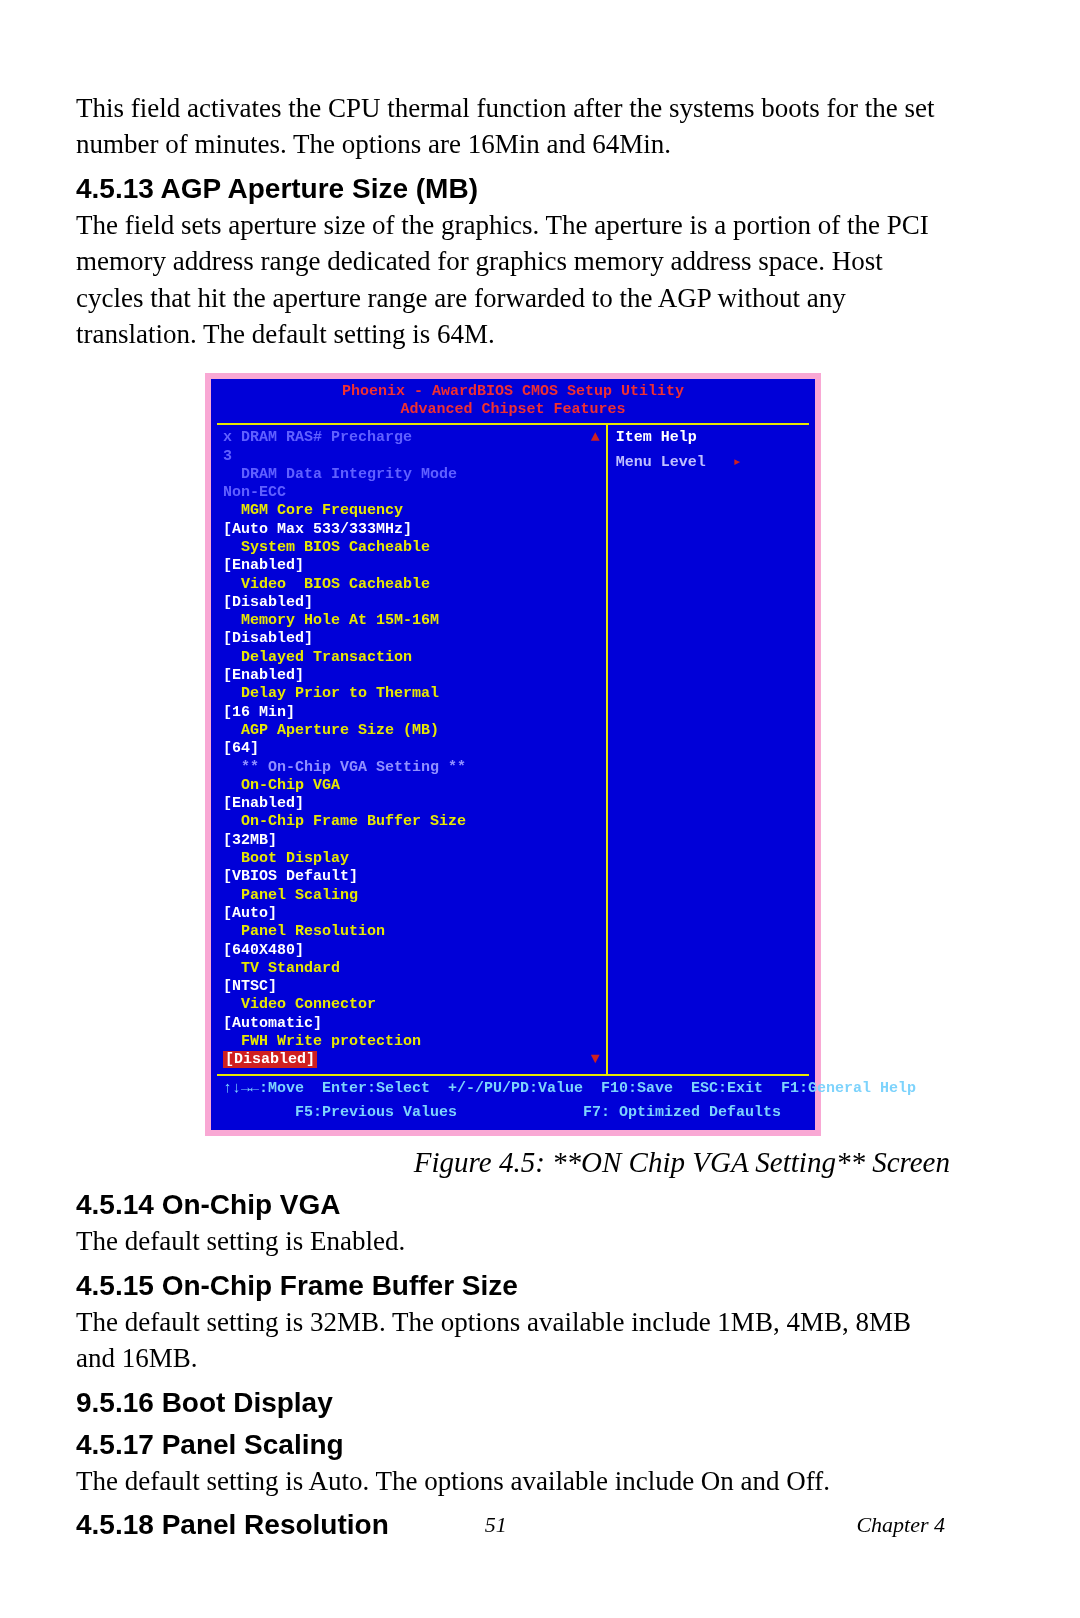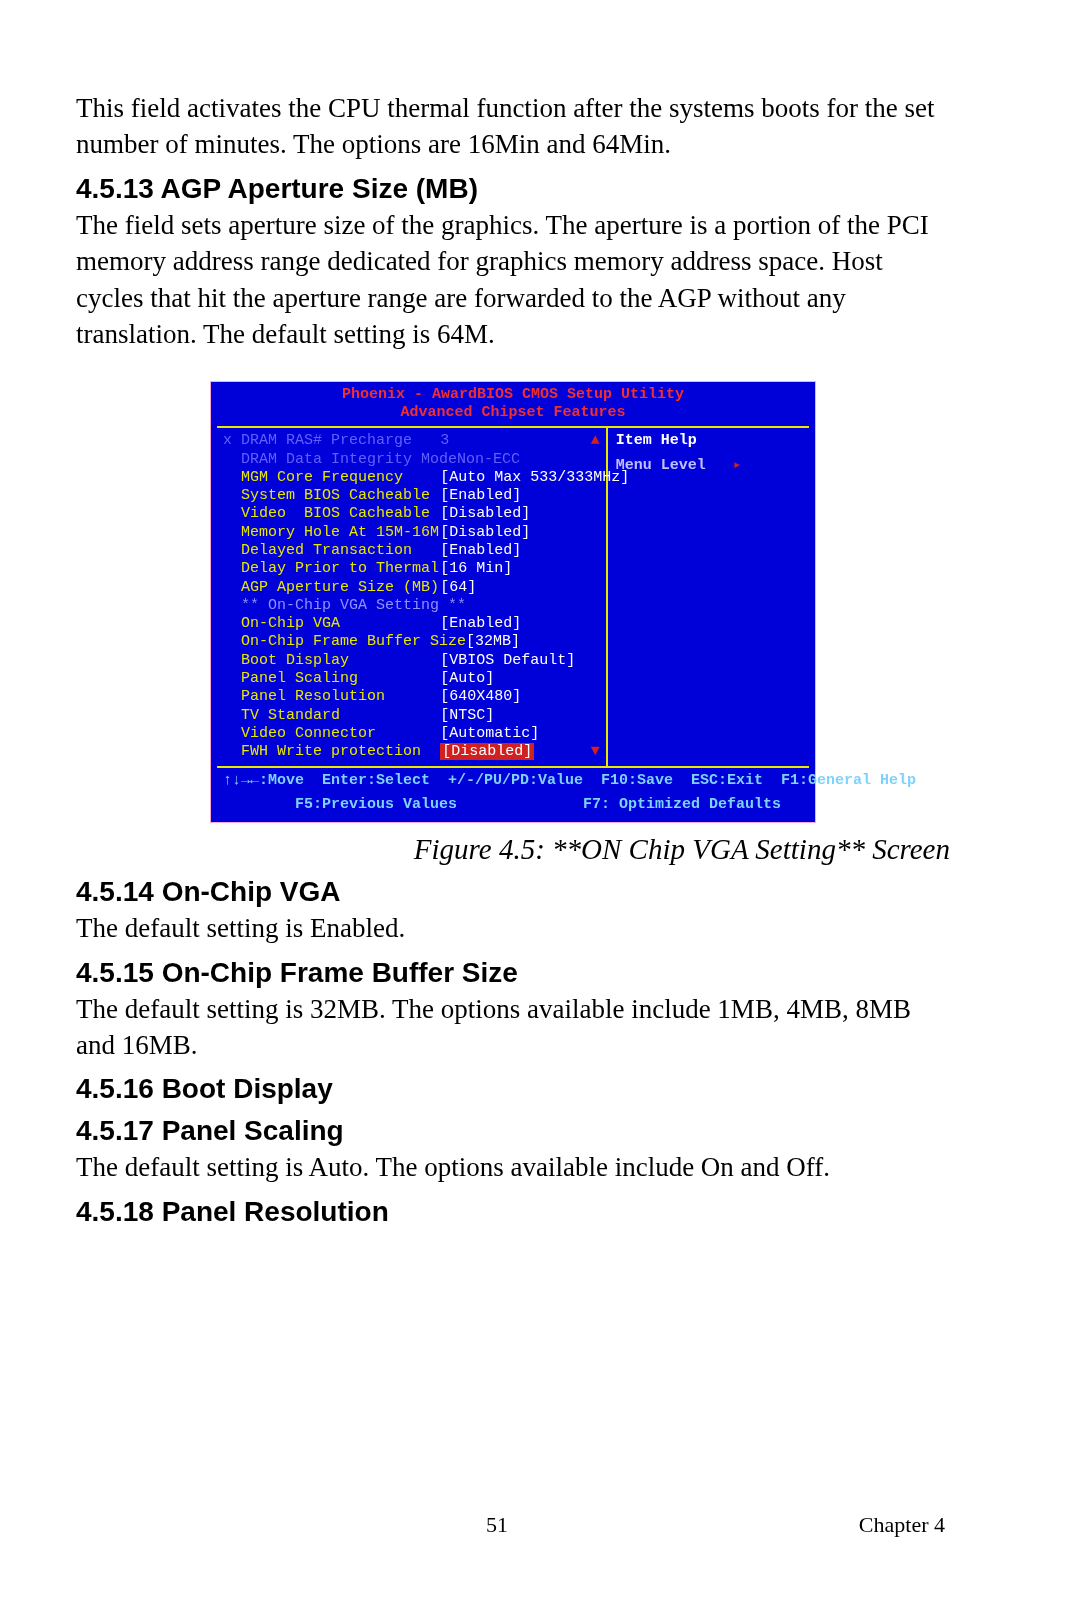--- a/index.html
+++ b/index.html
@@ -40,28 +40,29 @@
     position: absolute;
     bottom: 80px;
     left: 0;
     width: 100%;
     padding: 0 135px;
     box-sizing: border-box;
   }
   .footer-inner {
     display: flex;
     justify-content: space-between;
+    font-style: italic;
     font-size: 22px;
     align-items: flex-end;
   }
   
   .bios-outer {
-    margin: 28px auto 0 auto;
+    margin: 20px auto 0 auto;
     width: 604px;
-    border: 1px solid #f9a8d4;
+    border: 6px solid #f9a8d4;
   }
   .bios {
     background: #0000d8;
     width: 100%;
     box-sizing: border-box;
     font-family: 'Courier New', Courier, monospace;
     font-size: 15px;
     line-height: 1.22;
     padding: 4px 6px 6px 6px;
   }
@@ -78,21 +79,21 @@
     padding: 4px 8px 4px 6px;
     box-sizing: border-box;
     position: relative;
   }
   .bios-right {
     flex: 1;
     padding: 4px 8px;
     box-sizing: border-box;
     color: #ffffff;
   }
-  .bios-row { display: flex; white-space: pre; font-weight: normal; }
+  .bios-row { display: flex; white-space: pre; font-weight: bold; flex-direction: column; }
   .bios-label { flex: 0 0 58%; color: #e8e800; }
   .bios-value { flex: 1; color: #ffffff; }
   .bios-row.dim .bios-label,
   .bios-row.dim .bios-value { color: #6060ff; }
   .bios-row.sep .bios-label { color: #9090ff; }
   .bios-highlight { background: #d02020; color: #ffffff; padding: 0 2px; }
   .bios-help-title { font-weight: bold; margin-bottom: 6px; }
   .bios-help-row { color: #c0c0ff; font-weight: bold; }
   .scroll-mark { color: #d02020; font-weight: bold; position: absolute; right: 6px; }
   .scroll-up { top: 4px; }
@@ -156,21 +157,21 @@
   </div>
 
   <p class="fig-caption">Figure 4.5: **ON Chip VGA Setting** Screen</p>
 
   <h2 class="section">4.5.14 On-Chip VGA</h2>
   <p class="body-text">The default setting is Enabled.</p>
 
   <h2 class="section">4.5.15 On-Chip Frame Buffer Size</h2>
   <p class="body-text">The default setting is 32MB. The options available include 1MB, 4MB, 8MB and 16MB.</p>
 
-  <h2 class="section">4.5.16 Boot Display</h2>
+  <h2 class="section">9.5.16 Boot Display</h2>
 
   <h2 class="section">4.5.17 Panel Scaling</h2>
   <p class="body-text">The default setting is Auto. The options available include On and Off.</p>
 
   <h2 class="section">4.5.18 Panel Resolution</h2>
 
   <div class="footer">
     <div class="footer-inner">
       <span></span>
       <span>51</span>

